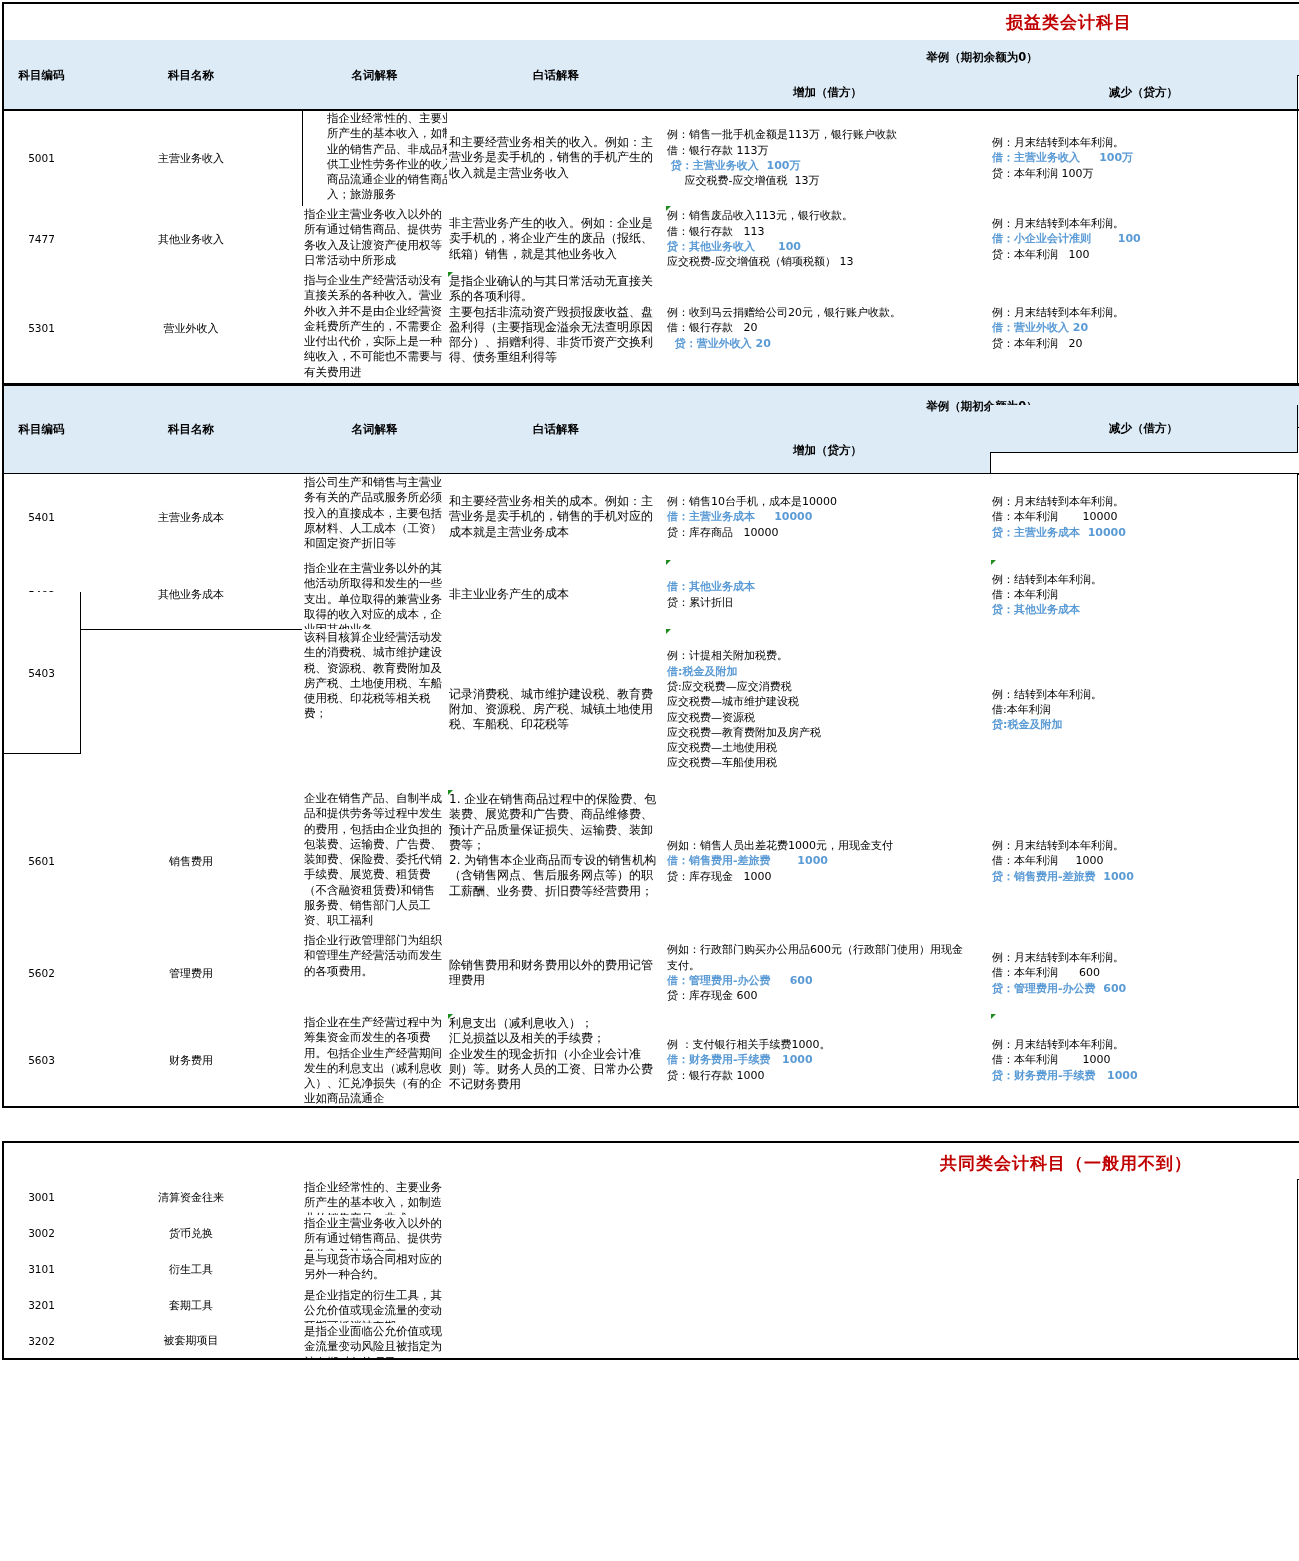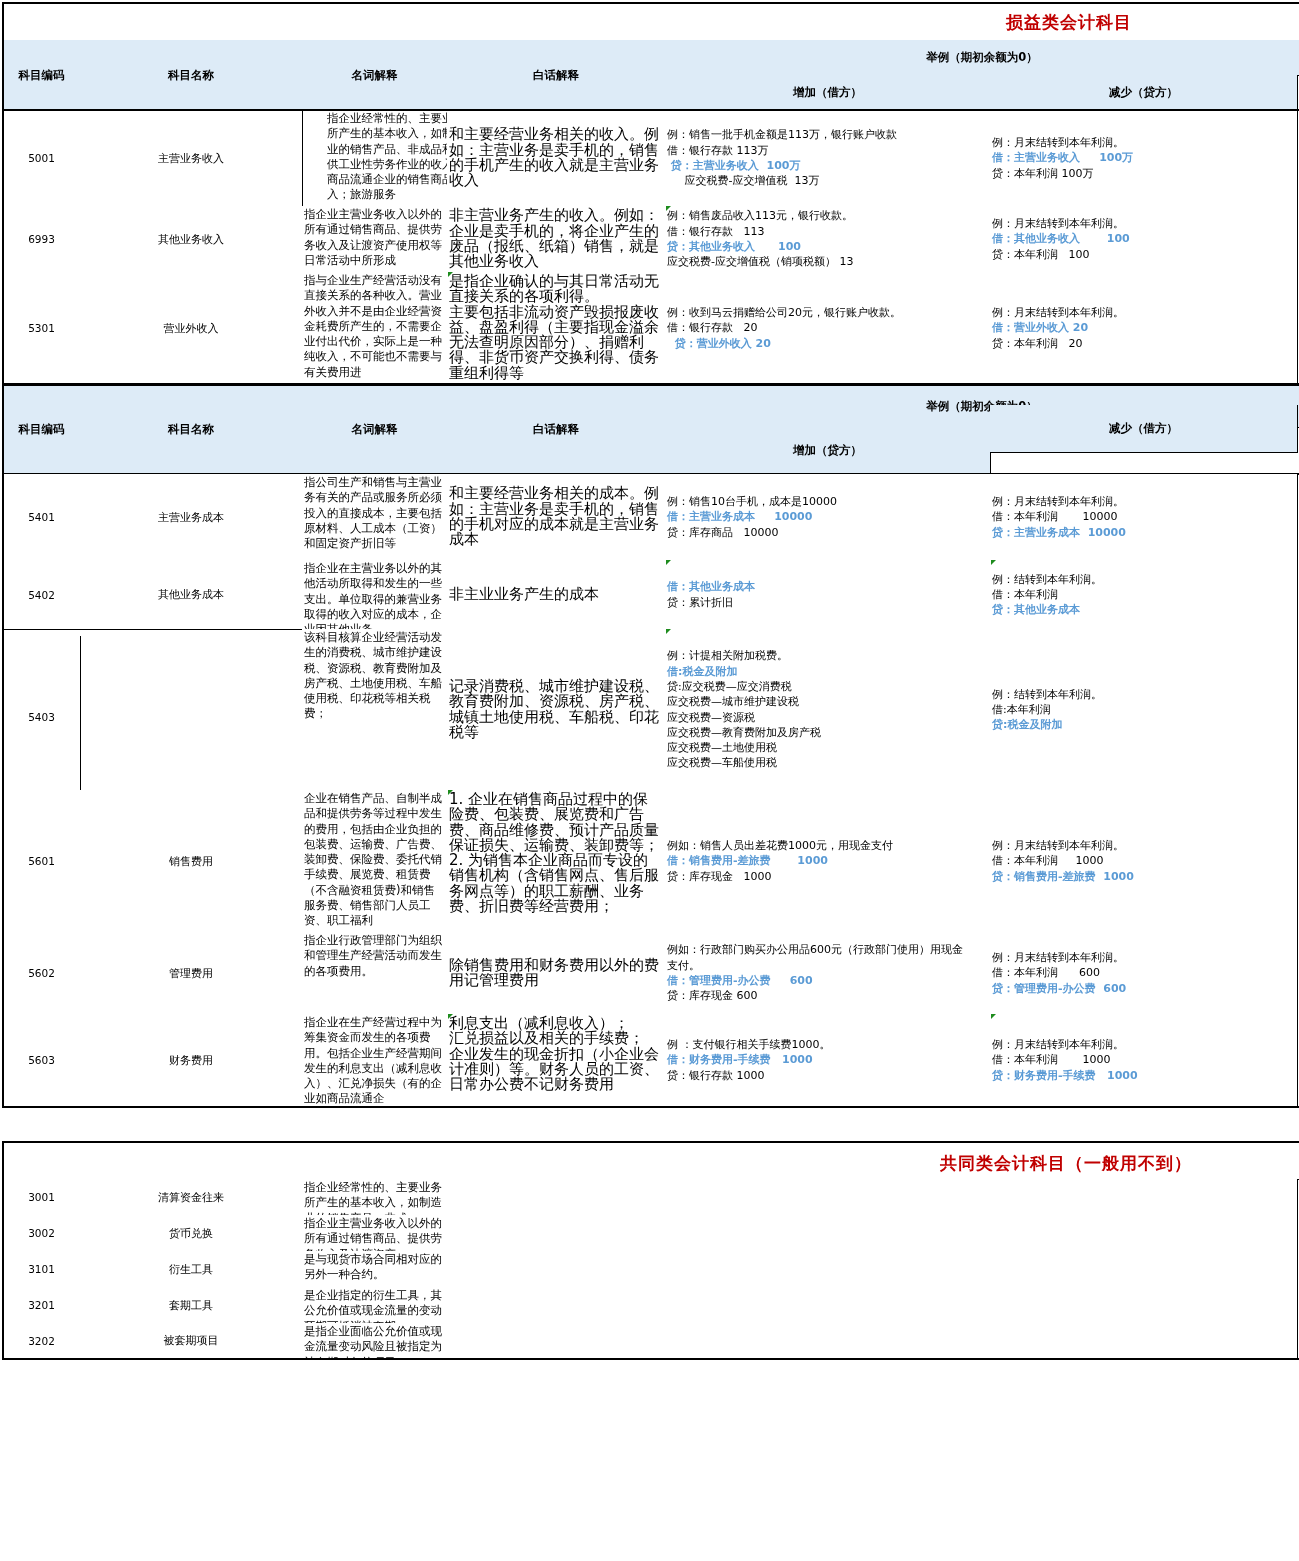--- a/index.html
+++ b/index.html
@@ -7,21 +7,21 @@
          font-family: "DejaVu Sans", "Liberation Sans", sans-serif; font-size: 11px; color: #000; }
   .sheet { position: absolute; left: 0; top: 0; width: 1299px; height: 1561px; }
   .box { position: absolute; box-sizing: border-box; }
   .cell { position: absolute; box-sizing: border-box; border-right: 1px solid #000; border-bottom: 1px solid #000;
           overflow: hidden; background: #fff; }
   .hdr { background: #ddebf7; font-weight: bold; display: flex; align-items: center; justify-content: center;
          font-size: 11.5px; }
   .center { display: flex; align-items: center; justify-content: center; text-align: center; }
   .code { font-size: 10.5px; }
   .term { font-size: 11.5px; line-height: 15.3px; padding: 1px 2px 0 2px; white-space: normal; word-break: break-all; }
-  .plain { font-size: 15px; line-height: 15.3px; padding: 0 2px; display: flex; flex-direction: column; justify-content: center; word-break: break-all; }
+  .plain { font-size: 12px; line-height: 15.3px; padding: 0 2px; display: flex; flex-direction: column; justify-content: center; word-break: break-all; }
   .plain.top { justify-content: flex-start; padding-top: 2px; }
   .ex { font-size: 11px; line-height: 15.3px; padding: 0 2px; display: flex; flex-direction: column; justify-content: center; }
   .ex .ln { white-space: pre; }
   .ex .hl { color: #5b9bd5; font-weight: bold; }
   .title-row { position: absolute; box-sizing: border-box; border: 2px solid #000; border-bottom: 1px solid #000; background: #fff; }
   .title-text { position: absolute; color: #c00000; font-family: "DejaVu Serif", "Liberation Serif", serif; font-size: 17px; font-weight: bold; letter-spacing: 1px; }
   .tri { position: absolute; width: 0; height: 0; border-top: 5px solid #1e8c1e; border-right: 5px solid transparent; }
   .frame { position: absolute; box-sizing: border-box; border: 2px solid #000; pointer-events: none; }
 </style>
 </head>
@@ -66,38 +66,38 @@
       <div class="ln">借：银行存款 113万</div>
       <div class="ln hl"> 贷：主营业务收入  100万</div>
       <div class="ln">     应交税费-应交增值税  13万</div>
     </div>
     <div class="cell ex" style="left: 990px; top: 110px; width: 308px; height: 97px;">
       <div class="ln">例：月末结转到本年利润。</div>
       <div class="ln hl">借：主营业务收入     100万</div>
       <div class="ln">贷：本年利润 100万</div>
     </div>
     <div class="cell center code" style="left: 3px; top: 206px; width: 78px; height: 67px;">
-      <span style="white-space: pre-line;">6993</span>
+      <span style="white-space: pre-line;">7477</span>
     </div>
     <div class="cell center" style="left: 80px; top: 206px; width: 223px; height: 67px;">
       <span style="white-space: pre-line;">其他业务收入</span>
     </div>
     <div class="cell term" style="left: 302px; top: 206px; width: 146px; height: 67px;"><span style="white-space: pre-line;">指企业主营业务收入以外的所有通过销售商品、提供劳务收入及让渡资产使用权等日常活动中所形成</span></div>
     <div class="cell plain" style="left: 447px; top: 206px; width: 219px; height: 67px;">
       <span style="white-space: pre-line;">非主营业务产生的收入。例如：企业是卖手机的，将企业产生的废品（报纸、纸箱）销售，就是其他业务收入</span>
     </div>
     <div class="cell ex" style="left: 665px; top: 206px; width: 326px; height: 67px;">
       <div class="ln">例：销售废品收入113元，银行收款。</div>
       <div class="ln">借：银行存款   113</div>
       <div class="ln hl">贷：其他业务收入      100</div>
       <div class="ln">应交税费-应交增值税（销项税额） 13</div>
     </div>
     <div class="cell ex" style="left: 990px; top: 206px; width: 308px; height: 67px;">
       <div class="ln">例：月末结转到本年利润。</div>
-      <div class="ln hl">借：其他业务收入       100</div>
+      <div class="ln hl">借：小企业会计准则       100</div>
       <div class="ln">贷：本年利润   100</div>
     </div>
     <div class="cell center code" style="left: 3px; top: 272px; width: 78px; height: 113px;">
       <span style="white-space: pre-line;">5301</span>
     </div>
     <div class="cell center" style="left: 80px; top: 272px; width: 223px; height: 113px;">
       <span style="white-space: pre-line;">营业外收入</span>
     </div>
     <div class="cell term" style="left: 302px; top: 272px; width: 146px; height: 113px;"><span style="white-space: pre-line;">指与企业生产经营活动没有直接关系的各种收入。营业外收入并不是由企业经营资金耗费所产生的，不需要企业付出代价，实际上是一种纯收入，不可能也不需要与有关费用进</span></div>
     <div class="cell plain top" style="left: 447px; top: 272px; width: 219px; height: 113px;">
@@ -170,21 +170,21 @@
     </div>
     <div class="cell ex" style="left: 665px; top: 560px; width: 326px; height: 70px;">
       <div class="ln hl">借：其他业务成本</div>
       <div class="ln">贷：累计折旧</div>
     </div>
     <div class="cell ex" style="left: 990px; top: 560px; width: 308px; height: 70px;">
       <div class="ln">例：结转到本年利润。</div>
       <div class="ln">借：本年利润</div>
       <div class="ln hl">贷：其他业务成本</div>
     </div>
-    <div class="cell center code" style="left: 3px; top: 636px; width: 78px; height: 162px;">
+    <div class="cell center code" style="left: 3px; top: 592px; width: 78px; height: 162px;">
       <span style="white-space: pre-line;">5403</span>
     </div>
     <div class="cell term" style="left: 302px; top: 629px; width: 146px; height: 162px;"><span style="white-space: pre-line;">该科目核算企业经营活动发生的消费税、城市维护建设税、资源税、教育费附加及房产税、土地使用税、车船使用税、印花税等相关税费；</span></div>
     <div class="cell plain" style="left: 447px; top: 629px; width: 219px; height: 162px;">
       <span style="white-space: pre-line;">记录消费税、城市维护建设税、教育费附加、资源税、房产税、城镇土地使用税、车船税、印花税等</span>
     </div>
     <div class="cell ex" style="left: 665px; top: 629px; width: 326px; height: 162px;">
       <div class="ln">例：计提相关附加税费。</div>
       <div class="ln hl">借:税金及附加</div>
       <div class="ln">贷:应交税费—应交消费税</div>

